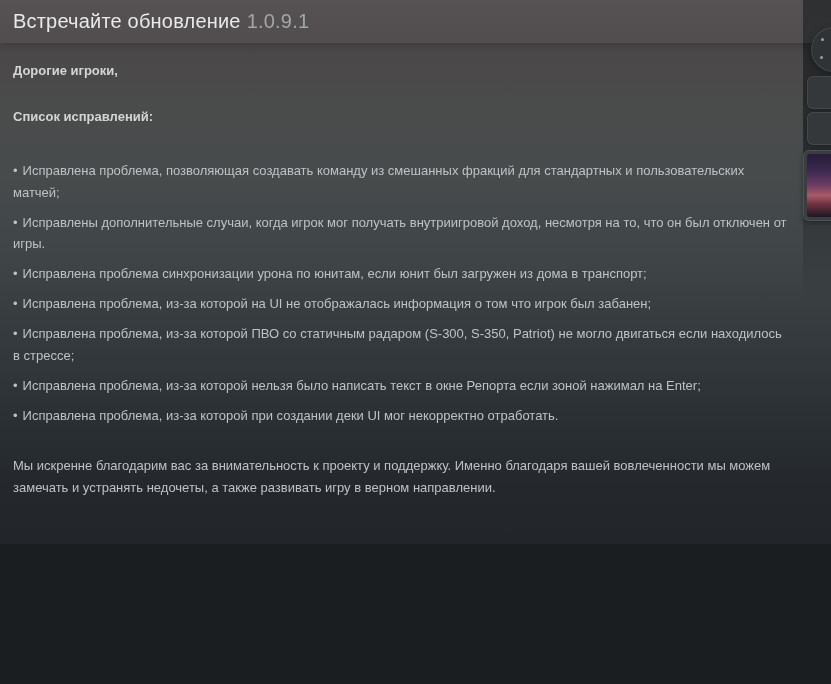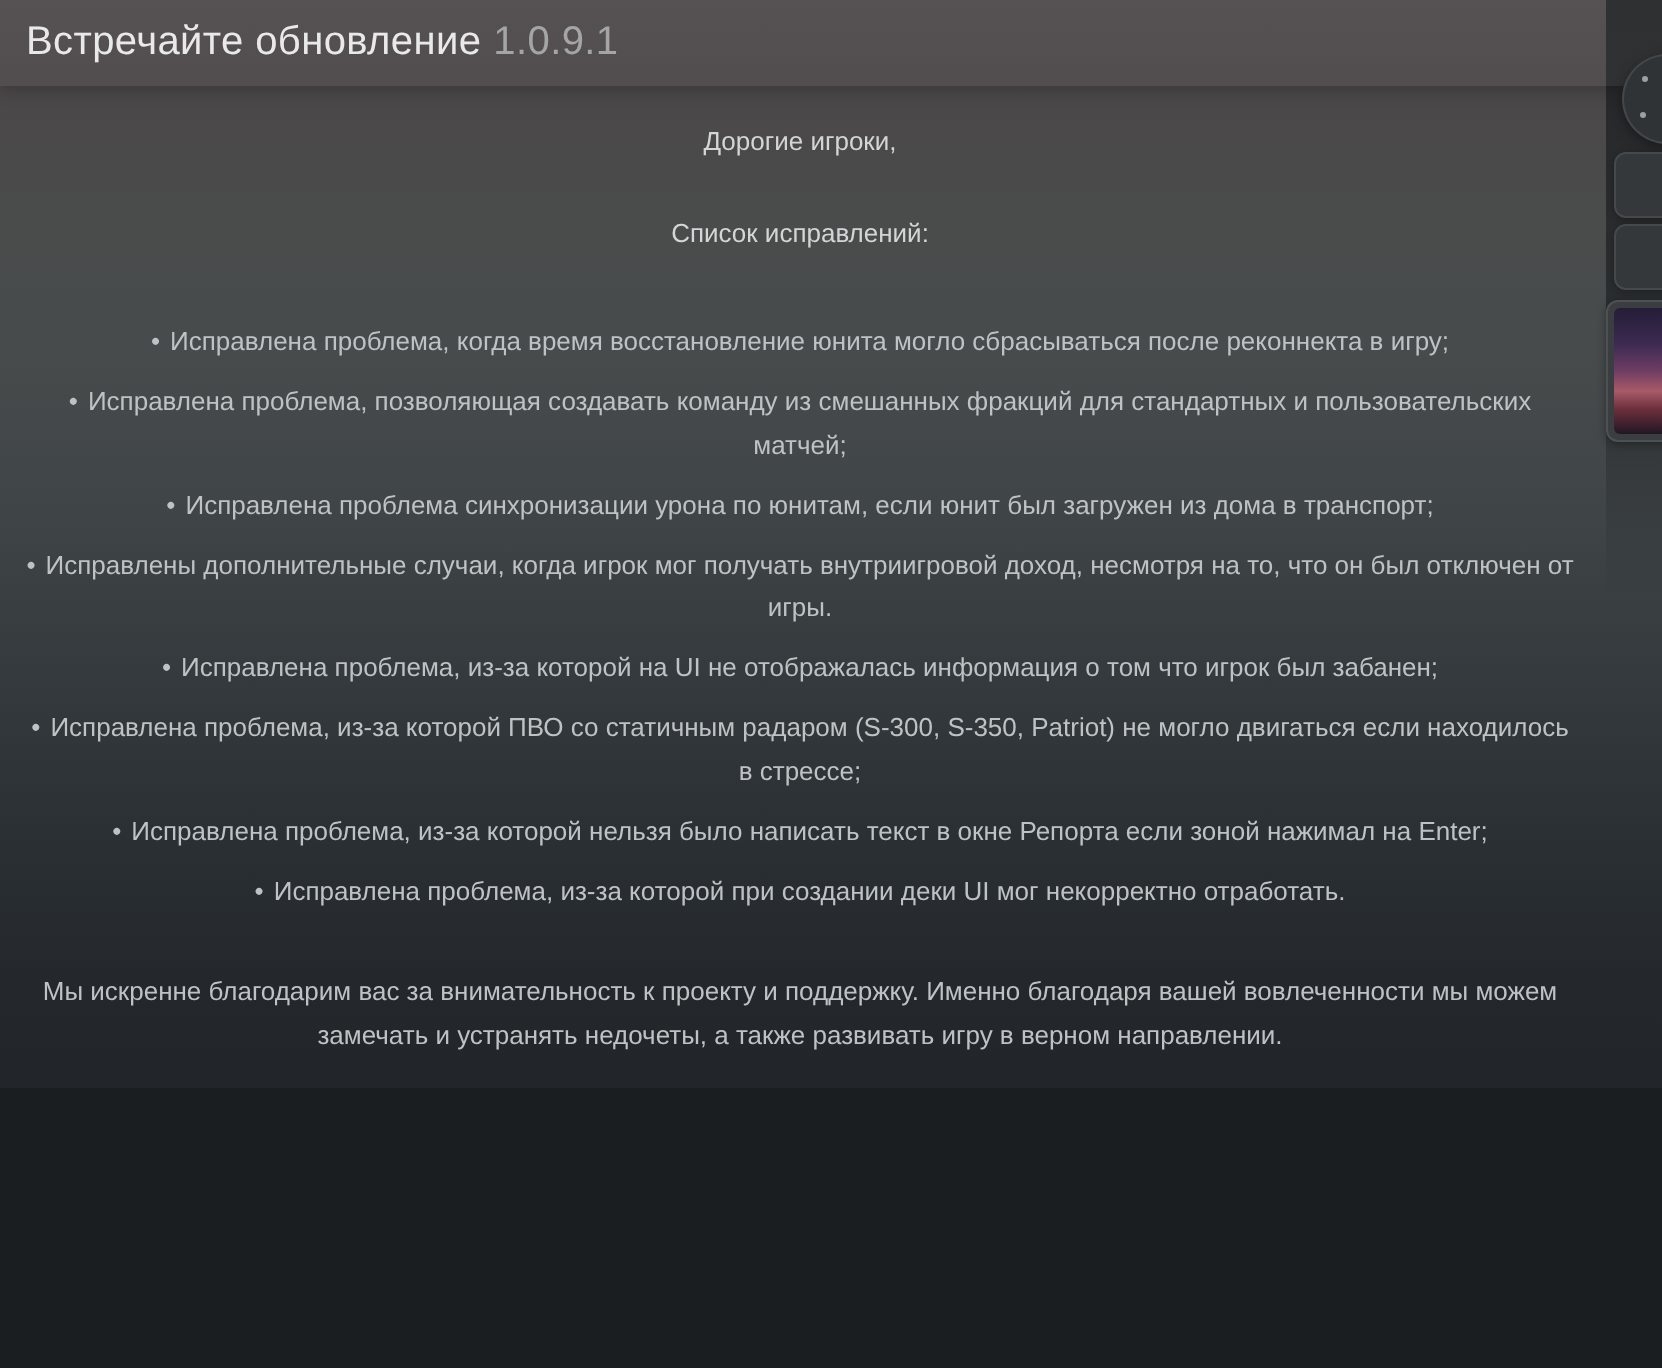--- a/index.html
+++ b/index.html
@@ -6,21 +6,20 @@
   .page{
     position:relative;
     width:831px;height:544px;
     overflow:hidden;
     font-family:"Liberation Sans","DejaVu Sans",sans-serif;
     background:linear-gradient(180deg,
       #4f4a4b 0%, #4b4748 7%,
       #4a4c4c 22%, #474b4c 32%,
       #3f4446 48%, #343a3d 62%,
       #2a2f33 78%, #24282c 90%, #22262a 100%);
-    text-align:center;
   }
   
   .right-shade{
     position:absolute;top:0;right:0;width:28px;height:300px;
     background:linear-gradient(180deg, rgba(26,29,31,.78) 0%, rgba(26,29,31,.62) 55%, rgba(26,29,31,0) 100%);
     pointer-events:none;
   }
   .header{
     position:relative;
     height:43px;
@@ -33,21 +32,21 @@
     margin:0;font-size:20px;font-weight:500;letter-spacing:.2px;
     color:#e9e9e9;white-space:nowrap;
   }
   .header .version{color:#a4a5a6;font-weight:400;margin-left:6px;}
   .content{
     position:relative;
     padding:17px 44px 0 13px;
     color:#bfc2c4;
     font-size:13px;line-height:21.5px;
   }
-  .content .b{font-weight:400;color:#d3d5d6;}
+  .content .b{font-weight:700;color:#d3d5d6;}
   .greeting{margin:0 0 24px 0;}
   .intro{margin:0 0 47px 0;}
   .fixes-header{margin:0 0 33px 0;}
   ul.fixes{list-style:none;margin:0 0 29px 0;padding:0;}
   ul.fixes li{margin:0 0 8.5px 0;}
   ul.fixes li .bullet{margin-right:5px;}
   .closing{margin:0;}
   
   .fab{
     position:absolute;top:27px;right:-25px;
@@ -93,31 +92,28 @@
   <div class="header">
     <h1>
       <span>Встречайте обновление</span><span class="version">1.0.9.1</span>
     </h1>
   </div>
 
   <div class="content">
     <p class="greeting b">Дорогие игроки,</p>
     <p class="fixes-header b">Список исправлений:</p>
     <ul class="fixes">
-      <li>
-        <span class="bullet">•</span><span>Исправлена проблема, когда время восстановление юнита могло сбрасываться после реконнекта в игру;</span>
-      </li>
     <li>
         <span class="bullet">•</span><span>Исправлена проблема, позволяющая создавать команду из смешанных фракций для стандартных и пользовательских матчей;</span>
       </li>
         <li>
-        <span class="bullet">•</span><span>Исправлена проблема синхронизации урона по юнитам, если юнит был загружен из дома в транспорт;</span>
+        <span class="bullet">•</span><span>Исправлены дополнительные случаи, когда игрок мог получать внутриигровой доход, несмотря на то, что он был отключен от игры.</span>
       </li>
         <li>
-        <span class="bullet">•</span><span>Исправлены дополнительные случаи, когда игрок мог получать внутриигровой доход, несмотря на то, что он был отключен от игры.</span>
+        <span class="bullet">•</span><span>Исправлена проблема синхронизации урона по юнитам, если юнит был загружен из дома в транспорт;</span>
       </li>
         <li>
         <span class="bullet">•</span><span>Исправлена проблема, из-за которой на UI не отображалась информация о том что игрок был забанен;</span>
       </li>
         <li>
         <span class="bullet">•</span><span>Исправлена проблема, из-за которой ПВО со статичным радаром (S-300, S-350, Patriot) не могло двигаться если находилось в стрессе;</span>
       </li>
         <li>
         <span class="bullet">•</span><span>Исправлена проблема, из-за которой нельзя было написать текст в окне Репорта если зоной нажимал на Enter;</span>
       </li>

